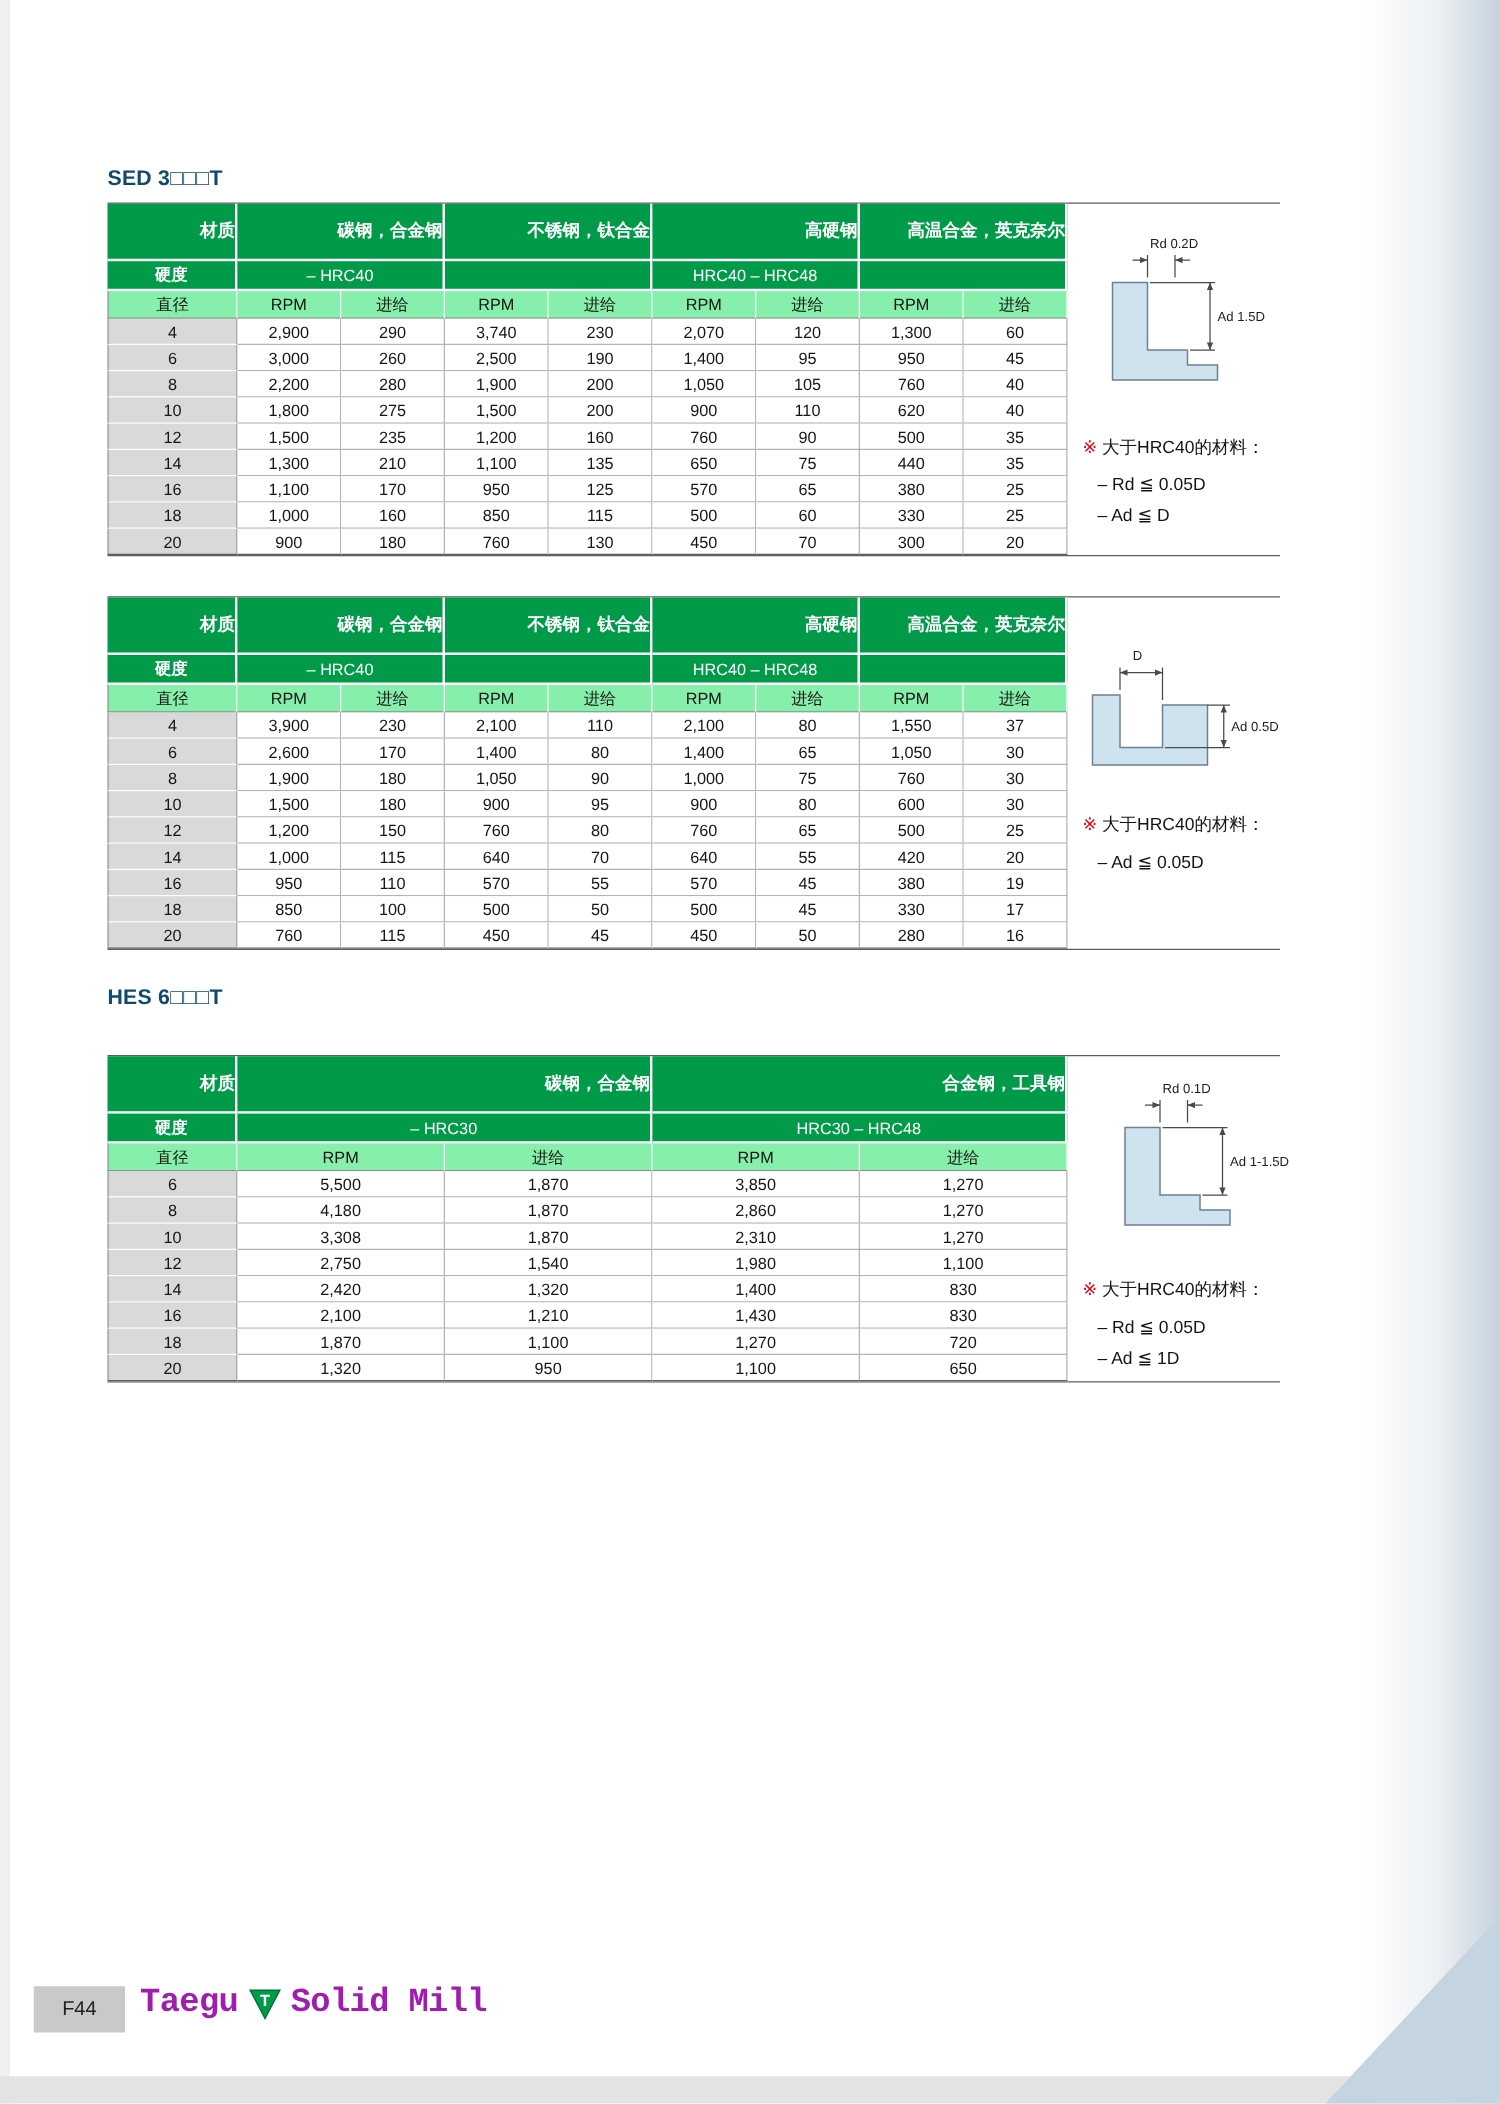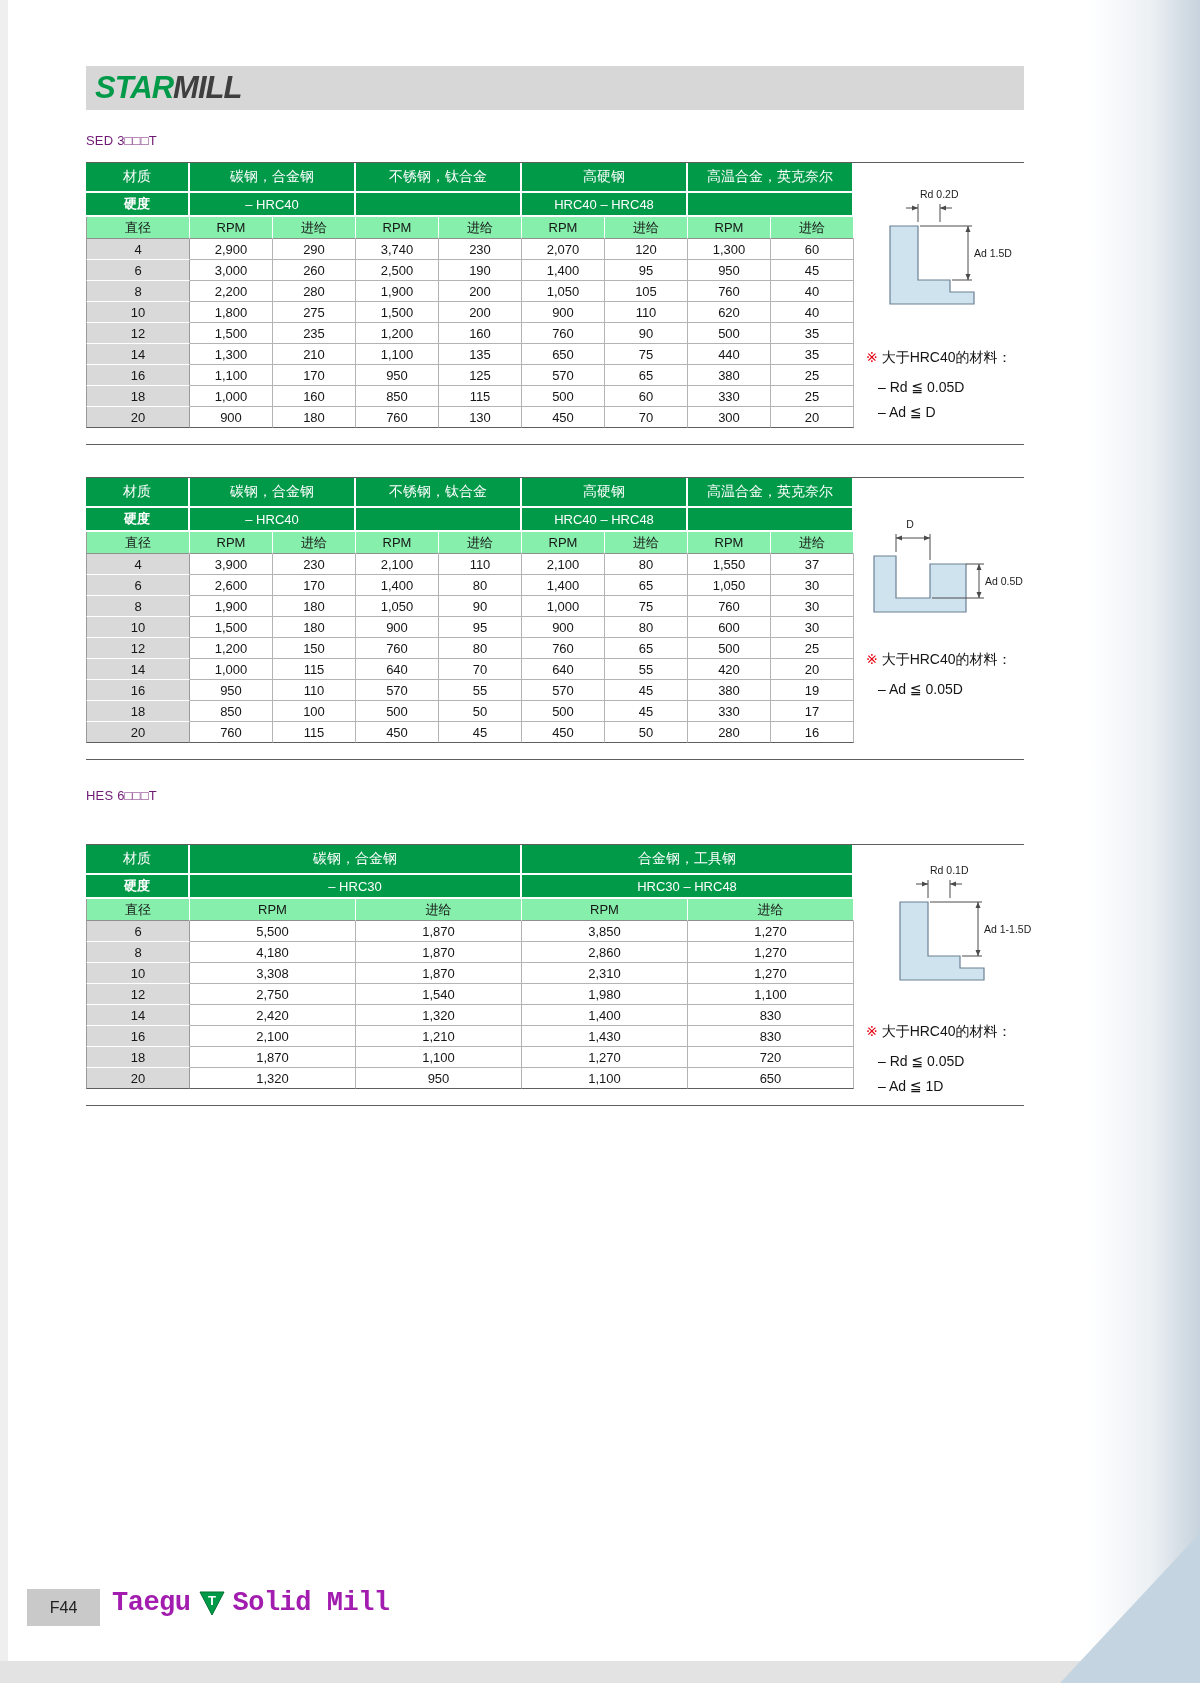--- a/index.html
+++ b/index.html
@@ -8,30 +8,30 @@
           font-family:"Liberation Sans","DejaVu Sans",sans-serif; overflow:hidden; color:#161616; }
   .abs { position:absolute; }
 
   
   .band { background:#d7d7d7; }
   .brand { font-style:italic; font-weight:bold; font-size:31px; line-height:44px;
            padding-left:9px; letter-spacing:-1px; }
   .brand .star { color:#009a49; }
   .brand .mill { color:#3f3f3f; }
 
-  .sec-title { font-size:13px; font-weight:normal; color:#701a75; letter-spacing:.2px; }
+  .sec-title { font-size:17px; font-weight:bold; color:#0c4a6e; letter-spacing:.2px; }
 
   
   .rule { position:absolute; left:86px; width:938px; height:1px; background:#5e5e5e; }
 
   
   table.ptab { border-collapse:separate; border-spacing:0; table-layout:fixed; }
   .ptab td { padding:0; text-align:center; vertical-align:middle; font-size:13px;
              color:#161616; overflow:hidden; white-space:nowrap; }
-  tr.r-mat td { height:30px; font-size:14px; font-weight:normal; }
+  tr.r-mat td { height:46px; font-size:14px; font-weight:bold;text-align:right; }
   tr.r-hard td { height:24px; font-weight:normal; }
   tr.r-hard td:first-child { font-weight:bold;margin-left:36px; }
   tr.r-cols td { height:22px; }
   .ptab tbody td { height:21px; }
   td.g  { background:#009a49; color:#ffffff; border-right:2px solid #fff; border-bottom:2px solid #fff; }
   td.lg { background:#86efac; border-right:1px solid #fff; border-bottom:1px solid #8f8f8f; }
   td.lg:first-child { border-left:1px solid #9a9a9a; }
   td.dia { background:#d9d9d9; border-right:1px solid #9a9a9a; border-bottom:1px solid #ffffff;
            border-left:1px solid #9a9a9a; }
   td.val { background:#ffffff; border-right:1px solid #b3b3b3; border-bottom:1px solid #b3b3b3; }
@@ -50,23 +50,20 @@
   .pageno { background:#c9c9c9; display:flex; align-items:center; justify-content:center;
             font-size:16px; color:#222222; }
   .flogo { display:flex; align-items:center; gap:6px; }
   .ftext { font-size:27px; font-weight:bold; color:#a21caf; letter-spacing:-.5px;font-family:Liberation Mono, monospace; }
 </style>
 </head>
 <body>
 
 <div class="page">
 
-  <div class="band abs" style="left:86px; top:66px; width:938px; height:44px;">
-    <div class="brand"><span class="star">STAR</span><span class="mill">MILL</span></div>
-  </div>
 
   <div class="sec-title abs" style="left:86px; top:133px;">SED 3□□□T</div>
 
   <div class="rule" style="top:162px;"></div>
   <div class="rule" style="top:444px;"></div>
   <div class="rule" style="top:477px;"></div>
   <div class="rule" style="top:759px;"></div>
   <div class="rule" style="top:844px;"></div>
   <div class="rule" style="top:1105px;"></div>
 

